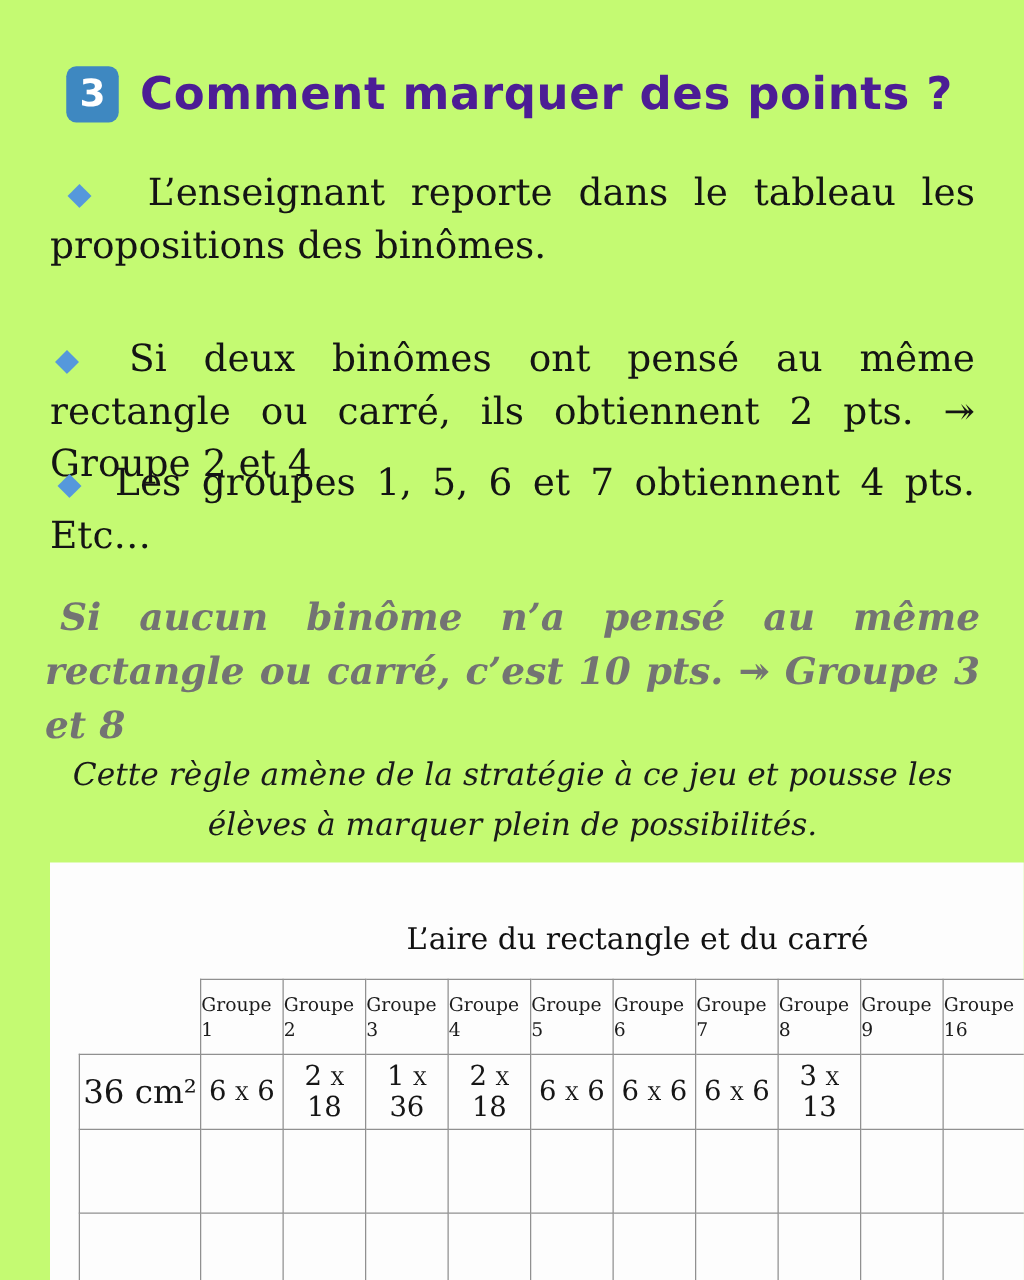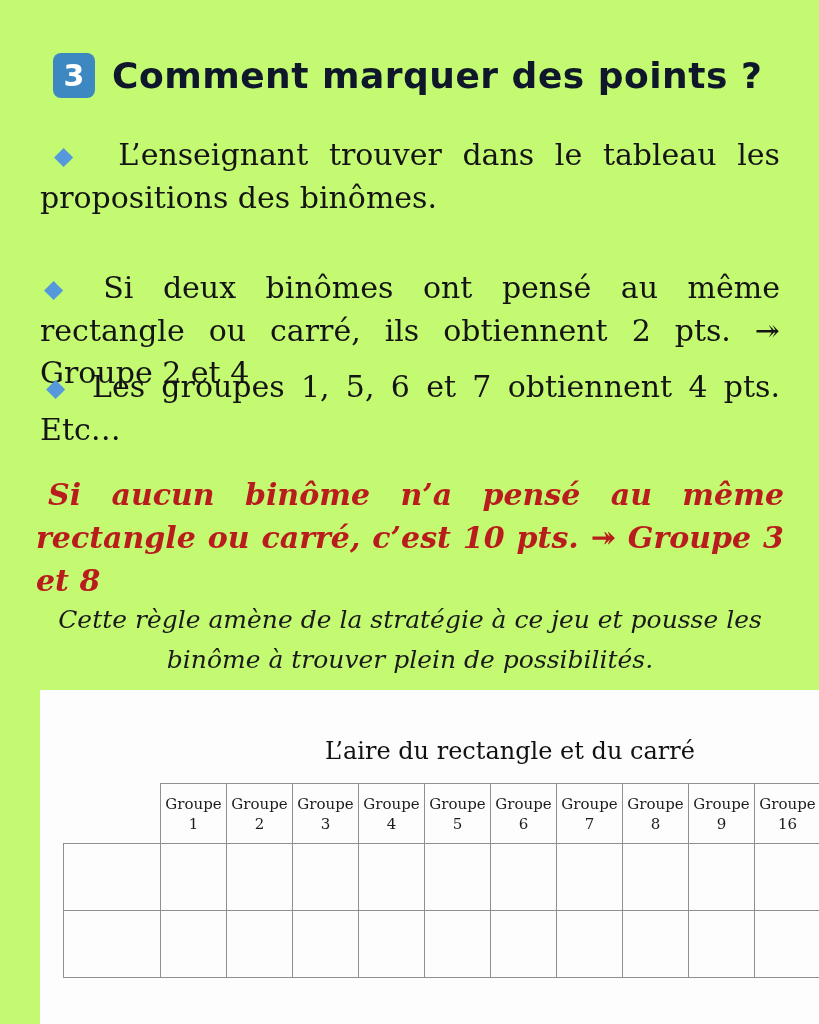--- a/index.html
+++ b/index.html
@@ -28,21 +28,21 @@
     width: 42px; height: 45px; border-radius: 8px;
     background: var(--badge_blue);
     color: #ffffff;
     display: flex; align-items: center; justify-content: center;
     font-family: "DejaVu Sans", "Liberation Sans", sans-serif;
     font-weight: 700; font-size: 30px;
   }
   .page-title {
     font-family: "DejaVu Sans", "Liberation Sans", sans-serif;
     font-weight: 700; font-size: 36px; line-height: 45px;
-    color: #0f172a; letter-spacing: 0.5px;
+    color: #4c1d95; letter-spacing: 0.5px;
     white-space: nowrap;
   }
   .para {
     position: absolute; left: 40px; width: 740px;
     font-size: 30px; line-height: 42px;
     text-align: justify;
   }
   .diamond {
     color: var(--bullet_blue);
     font-size: 25px;
@@ -52,21 +52,21 @@
   }
   .para-1 { top: 134px; text-indent: 14px; }
   .para-1 .diamond { margin-right: 34px; }
   .para-2 { top: 267px; text-indent: 4px; }
   .para-3 { top: 366px; text-indent: 6px; }
   .emphasis {
     position: absolute; left: 36px; top: 473px; width: 748px;
     font-size: 30px; line-height: 43px;
     font-weight: 700; font-style: italic;
     text-align: justify; text-indent: 12px;
-    color: #b91c1c;
+    color: #737373;
   }
   .note {
     position: absolute; left: 40px; top: 600px; width: 740px;
     font-size: 25px; line-height: 40px;
     font-style: italic; text-align: center;
     color: #1a1a1a;
   }
   .table-panel {
     position: absolute; top: 690px; left: 40px;
     width: 940px; height: 400px;
@@ -85,50 +85,50 @@
   }
   .score-table td, .score-table th {
     border: 1px solid var(--table_border);
     background: var(--panel_white);
     font-weight: normal;
     overflow: hidden;
   }
   .score-table .corner-cell { border: none; background: transparent; }
   .col-label { width: 97px; }
   .col-group { width: 66px; }
-  .score-table thead th { height: 60px; text-align: center; vertical-align: middle; margin-left: 40px; }
+  .score-table thead th { height: 60px; text-align: left; vertical-align: middle; margin-left: 40px; }
   .group-head { font-size: 15px; line-height: 20px; color: #1c1c1c; }
   .row-body-1 td { height: 60px; }
   .row-body-2 td { height: 67px; }
   .row-body-3 td { height: 67px; }
   .row-label-cell {
     font-size: 26px; text-align: center; vertical-align: middle; color: #161616;
   }
   .value-cell {
     font-size: 22px; text-align: center; vertical-align: middle;
     font-variant: small-caps; color: #161616;
   }
 </style>
 </head>
 <body>
 
 <div class="page-header">
   <div class="badge">3</div>
   <div class="page-title">Comment marquer des points ?</div>
 </div>
 
-<p class="para para-1"><span class="diamond">◆</span><span>L’enseignant trouver dans le tableau les propositions des binômes.</span></p>
+<p class="para para-1"><span class="diamond">◆</span><span>L’enseignant reporte dans le tableau les propositions des binômes.</span></p>
 
 <p class="para para-2"><span class="diamond">◆</span><span>Si deux binômes ont pensé au même rectangle ou carré, ils obtiennent 2 pts.  ↠ Groupe 2 et 4</span></p>
 
 <p class="para para-3"><span class="diamond">◆</span><span>Les groupes 1, 5, 6 et 7 obtiennent 4 pts. Etc…</span></p>
 
 <p class="emphasis">Si aucun binôme n’a pensé au même rectangle ou carré, c’est 10 pts. ↠ Groupe 3 et 8</p>
 
-<p class="note">Cette règle amène de la stratégie à ce jeu et pousse les binôme à trouver plein de possibilités.</p>
+<p class="note">Cette règle amène de la stratégie à ce jeu et pousse les élèves à marquer plein de possibilités.</p>
 
 <div class="table-panel">
   <div class="table-title">L’aire du rectangle et du carré</div>
   <table class="score-table">
     <colgroup>
       <col class="col-label">
         <col class="col-group">
         <col class="col-group">
         <col class="col-group">
         <col class="col-group">
@@ -168,20 +168,33 @@
           </th>
         <th>
             <div class="group-head"><span>Groupe</span><br><span>9</span></div>
           </th>
         <th>
             <div class="group-head"><span>Groupe</span><br><span>16</span></div>
           </th>
       </tr>
     </thead>
     <tbody>
+      <tr class="row-body-1">
+        <td class="row-label-cell">36 cm²</td>
+        <td class="value-cell">6 x 6</td>
+        <td class="value-cell">2 x 18</td>
+        <td class="value-cell">1 x 36</td>
+        <td class="value-cell">2 x 18</td>
+        <td class="value-cell">6 x 6</td>
+        <td class="value-cell">6 x 6</td>
+        <td class="value-cell">6 x 6</td>
+        <td class="value-cell">3 x 13</td>
+        <td class="value-cell"></td>
+        <td class="value-cell"></td>
+      </tr>
       <tr class="row-body-2">
         <td class="row-label-cell"></td>
         <td class="value-cell"></td>
         <td class="value-cell"></td>
         <td class="value-cell"></td>
         <td class="value-cell"></td>
         <td class="value-cell"></td>
         <td class="value-cell"></td>
         <td class="value-cell"></td>
         <td class="value-cell"></td>

